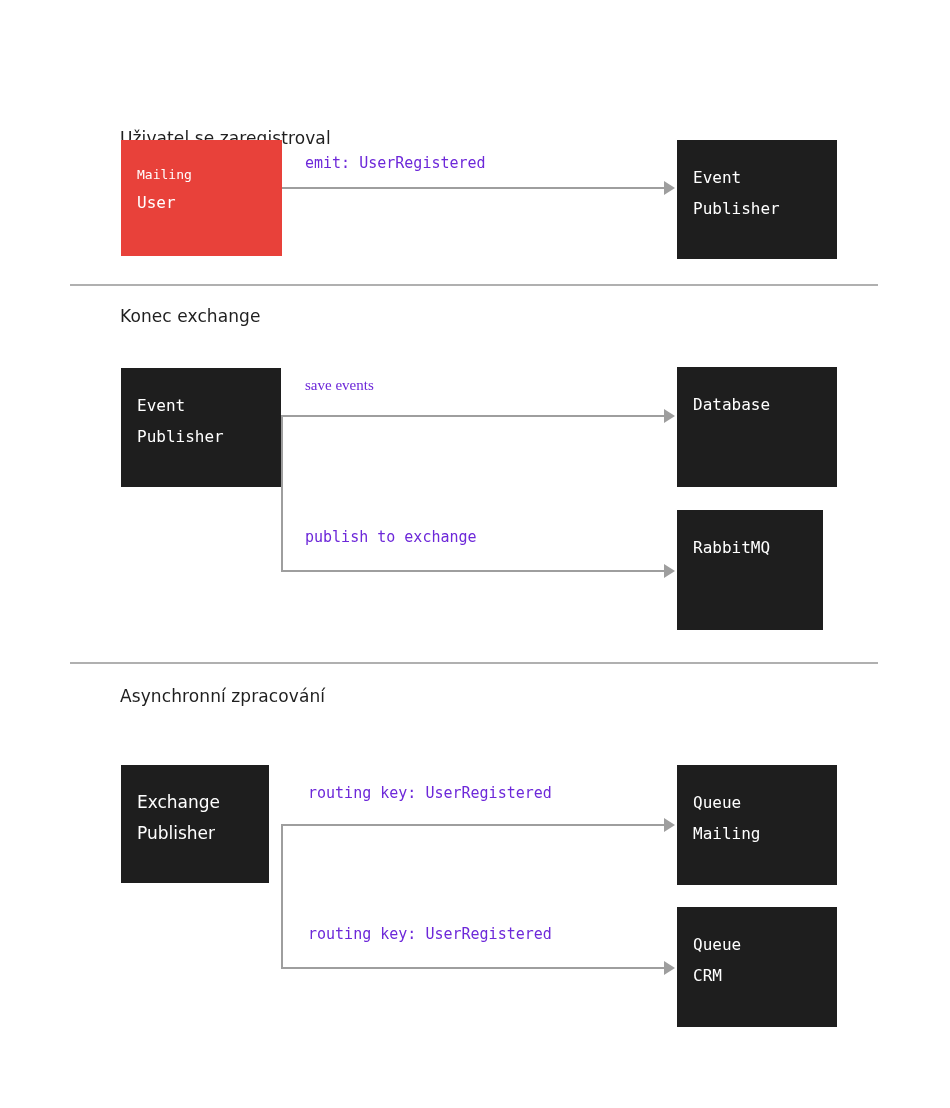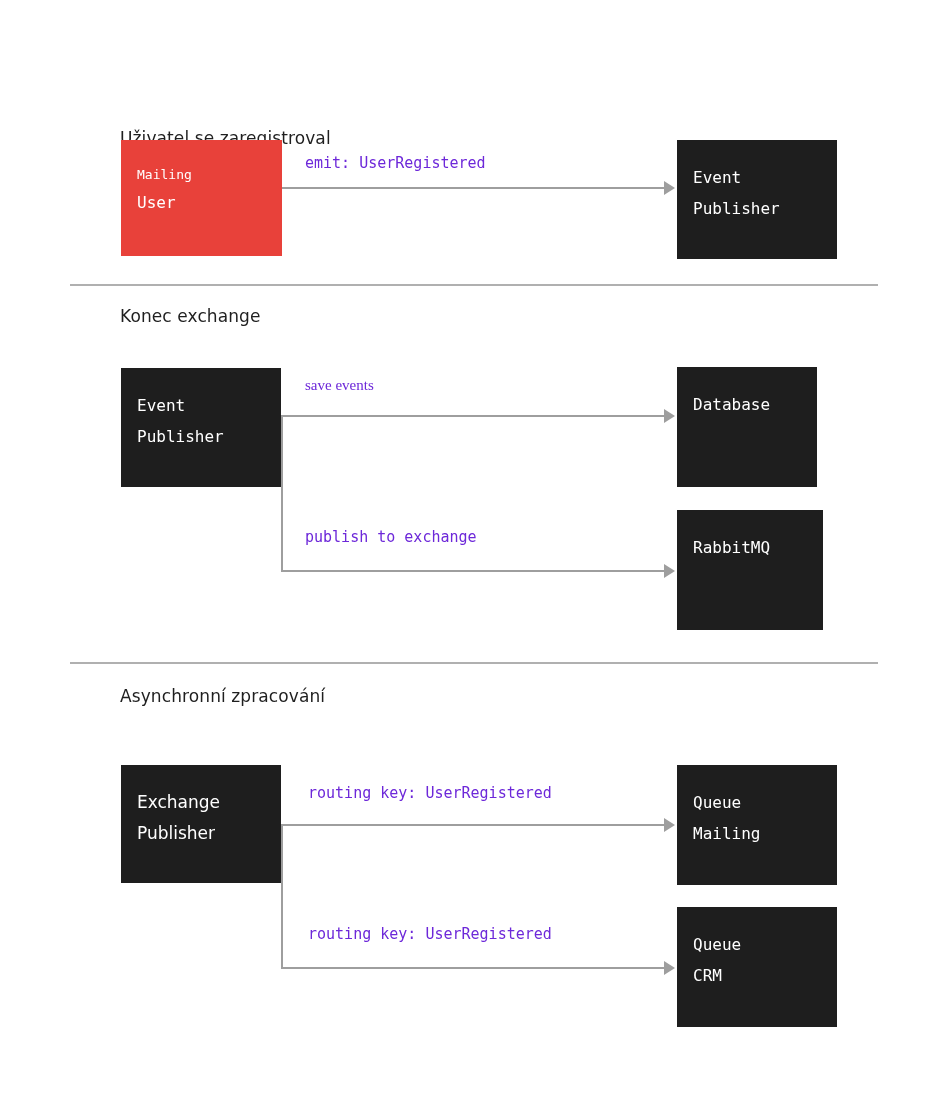--- a/index.html
+++ b/index.html
@@ -110,39 +110,39 @@
     <span class="line1">Event</span>
     <span class="line2">Publisher</span>
   </div>
 
   <div class="vline" style="left:281px;top:415px;height:156px;"></div>
 
   <div class="edge-label" style="left:305px;top:377px;font-family:Liberation Serif, serif;">save events</div>
   <div class="hline" style="left:281px;top:415px;width:385px;"></div>
   <div class="arrowhead" style="left:664px;top:409px;"></div>
 
-  <div class="node dark mono" style="left:677px;top:367px;width:140px;height:120px;">
+  <div class="node dark mono" style="left:677px;top:367px;width:160px;height:120px;">
     <span class="line1">Database</span>
     <span class="line2"></span>
   </div>
 
   <div class="edge-label" style="left:305px;top:528px;">publish to exchange</div>
   <div class="hline" style="left:281px;top:570px;width:385px;"></div>
   <div class="arrowhead" style="left:664px;top:564px;"></div>
 
   <div class="node dark mono" style="left:677px;top:510px;width:146px;height:120px;">
     <span class="line1">RabbitMQ</span>
     <span class="line2"></span>
   </div>
 
   <div class="divider" style="left:70px;top:662px;width:808px;"></div>
 
   <div class="section-title" style="left:120px;top:686px;">Asynchronní zpracování</div>
 
-  <div class="node dark sans" style="left:121px;top:765px;width:160px;height:118px;">
+  <div class="node dark sans" style="left:121px;top:765px;width:148px;height:118px;">
     <span class="line1">Exchange</span>
     <span class="line2">Publisher</span>
   </div>
 
   <div class="vline" style="left:281px;top:824px;height:144px;"></div>
 
   <div class="edge-label" style="left:308px;top:784px;">routing key: UserRegistered</div>
   <div class="hline" style="left:281px;top:824px;width:385px;"></div>
   <div class="arrowhead" style="left:664px;top:818px;"></div>
 

